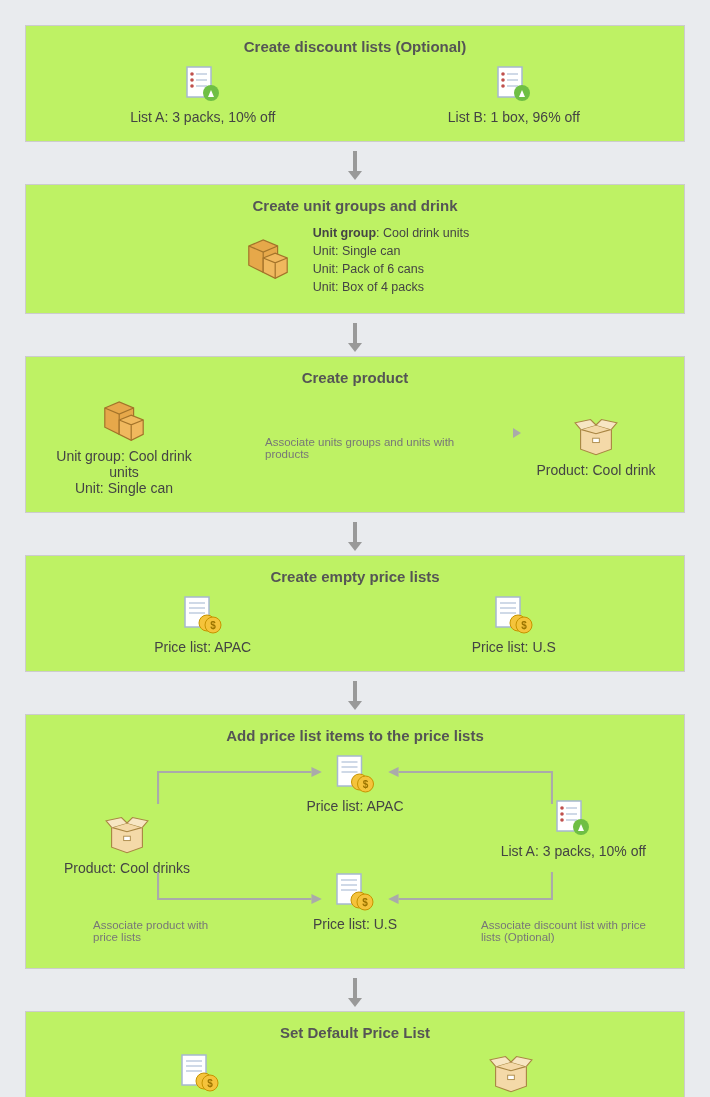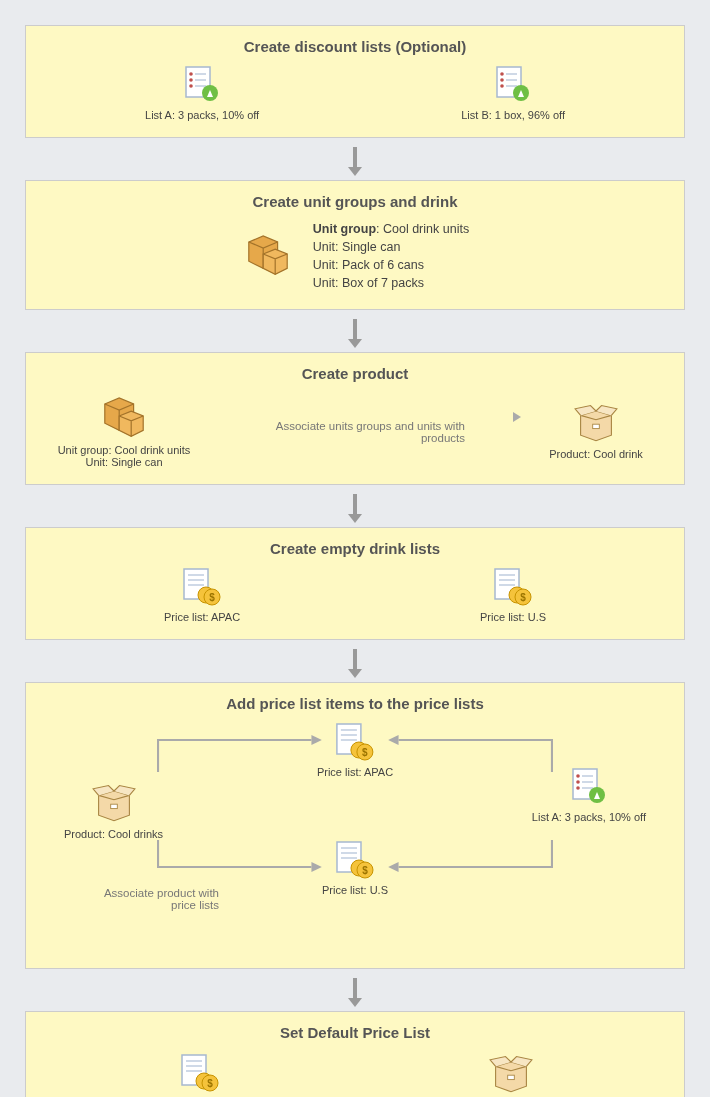--- a/index.html
+++ b/index.html
@@ -5,42 +5,42 @@
   * { box-sizing: border-box; margin: 0; padding: 0; }
   body {
     background: #e9ebee;
     font-family: "Segoe UI", Arial, sans-serif;
     font-size: 13px;
     color: #333;
     width: 710px;
     padding: 25px;
   }
   .step {
-    background: #fef9c3;
+    background: #bef264;
     border: 1px solid #ccc;
     padding: 12px 18px 16px;
     margin: 0 auto;
   }
   .step-title {
     text-align: center;
     font-size: 15px;
     font-weight: 600;
     color: #555;
     margin-bottom: 10px;
   }
   .row {
     display: flex;
     justify-content: space-around;
     align-items: center;
   }
   .item {
     display: flex;
     flex-direction: column;
     align-items: center;
-    font-size: 11px;
+    font-size: 14px;
     color: #444;
     text-align: center;
   }
   .icon {
     width: 44px;
     height: 40px;
     margin-bottom: 4px;
   }
   .connector {
     display: flex;
@@ -75,21 +75,21 @@
     position: absolute;
     right: -1px;
     top: -4px;
     border-left: 8px solid #aaa;
     border-top: 5px solid transparent;
     border-bottom: 5px solid transparent;
   }
   .arrow-label {
     font-size: 11.5px;
     color: #777;
-    text-align: right;
+    text-align: left;
     white-space: nowrap;
   }
   .unit-text {
     font-size: 12.5px;
     line-height: 1.45;
     color: #444;
   }
   .unit-text b { font-weight: 600; text-align: right; }
   .h-arrow-wrap {
     display: flex;
@@ -167,21 +167,21 @@
 <div class="step">
   <div class="step-title">Create unit groups and drink</div>
   <div class="row" style="justify-content:center;gap:18px">
     <svg class="icon" style="width:54px;height:48px" viewBox="0 0 44 40">
         <use href="#ic-boxes"></use>
       </svg>
     <div class="unit-text">
       <div><b>Unit group</b><span>: Cool drink units</span></div>
       <div>Unit: Single can</div>
       <div>Unit: Pack of 6 cans</div>
-      <div>Unit: Box of 7 packs</div>
+      <div>Unit: Box of 4 packs</div>
     </div>
   </div>
 </div>
 
 <div class="connector" style="height:34px;align-items:flex-end">
     <div class="arrow-down"></div>
   </div>
 
 <div class="step">
   <div class="step-title">Create product</div>
@@ -204,42 +204,42 @@
       <span>Product: Cool drink</span>
     </div>
   </div>
 </div>
 
 <div class="connector" style="height:34px;align-items:flex-end">
     <div class="arrow-down"></div>
   </div>
 
 <div class="step">
-  <div class="step-title">Create empty drink lists</div>
+  <div class="step-title">Create empty price lists</div>
   <div class="row">
     <div class="item">
       <svg class="icon" viewBox="0 0 44 40">
           <use href="#ic-pricelist"></use>
         </svg>
       <span>Price list: APAC</span>
     </div>
     <div class="item">
       <svg class="icon" viewBox="0 0 44 40">
           <use href="#ic-pricelist"></use>
         </svg>
       <span>Price list: U.S</span>
     </div>
   </div>
 </div>
 
 <div class="connector" style="height:34px;align-items:flex-end">
     <div class="arrow-down"></div>
   </div>
 
-<div class="step" style="padding-bottom:36px">
+<div class="step" style="padding-bottom:4px">
   <div class="step-title">Add price list items to the price lists</div>
   <div style="position:relative;height:210px">
 
     <div class="item" style="position:absolute;left:50%;top:0;transform:translateX(-50%)">
       <svg class="icon" viewBox="0 0 44 40">
           <use href="#ic-pricelist"></use>
         </svg>
       <span>Price list: APAC</span>
     </div>
 
@@ -272,21 +272,22 @@
       <path class="svg-lines" d="M110 118 L110 145 L258 145"></path>
       <polygon class="svg-arrowhead" points="258,140 268,145 258,150"></polygon>
 
       <path class="svg-lines" d="M490 50 L490 18 L342 18"></path>
       <polygon class="svg-arrowhead" points="342,13 332,18 342,23"></polygon>
 
       <path class="svg-lines" d="M490 118 L490 145 L342 145"></path>
       <polygon class="svg-arrowhead" points="342,140 332,145 342,150"></polygon>
     </svg>
 
-    <div class="arrow-label" style="position:absolute;left:35px;top:165px;white-space:normal;width:140px">Associate product with price lists</div>
+    <div class="arrow-label" style="position:absolute;left:49px;top:165px;white-space:normal;width:140px">Associate product with price lists</div>
+    <div class="arrow-label" style="position:absolute;right:15px;top:165px;white-space:normal;width:170px">Associate discount list with price lists (Optional)</div>
   </div>
 </div>
 
 <div class="connector" style="height:34px;align-items:flex-end">
     <div class="arrow-down"></div>
   </div>
 
 <div class="step">
   <div class="step-title">Set Default Price List</div>
   <div class="row">

